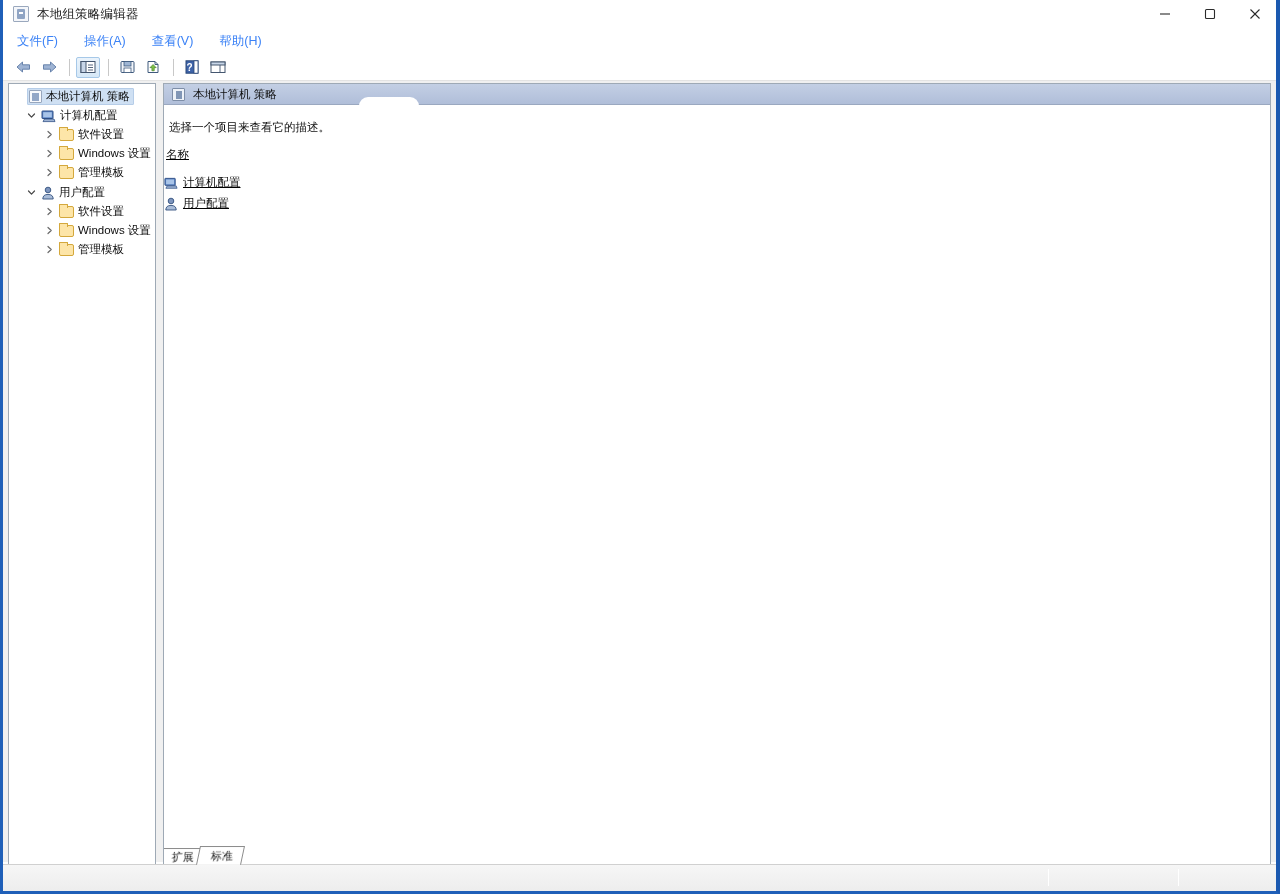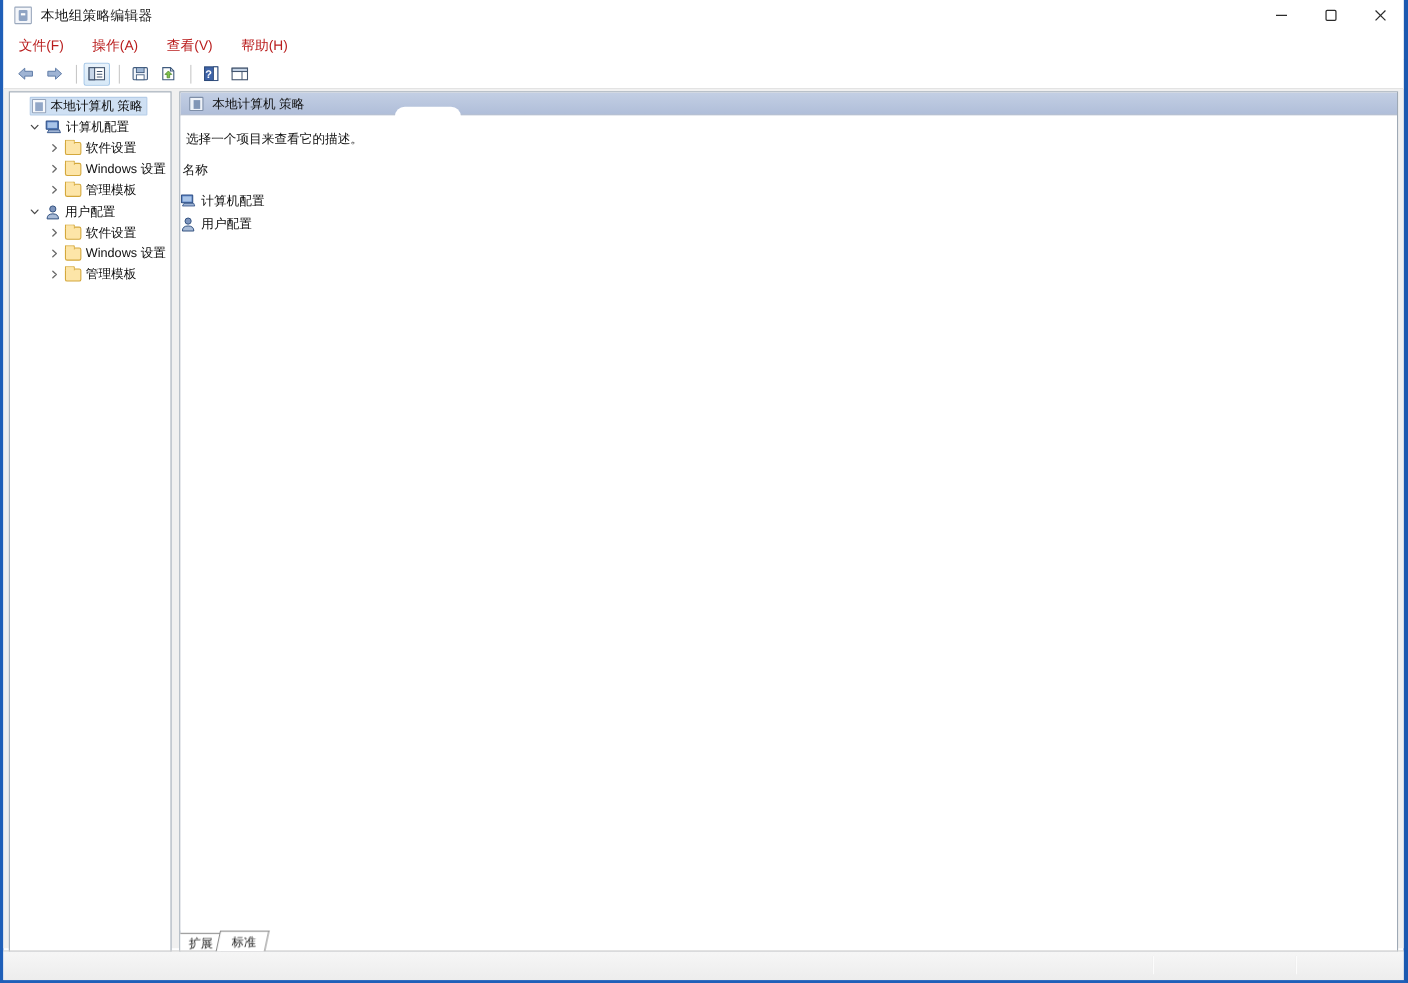--- a/index.html
+++ b/index.html
@@ -73,21 +73,21 @@
   
   .menubar {
     position: absolute; left: 0; top: 28px;
     width: 1274px; height: 26px;
     background: #ffffff;
     display: flex; align-items: center;
     padding-left: 14px;
   }
   .menu-item {
     font-size: 12.5px;
-    color: #b91c1c;
+    color: #3b82f6;
     margin-right: 26px;
     white-space: nowrap;
     filter: blur(0.35px);
   }
 
   
   .toolbar {
     position: absolute; left: 0; top: 54px;
     width: 1274px; height: 27px;
     background: #ffffff;
@@ -246,20 +246,21 @@
     width: 210px;
     padding: 14px 0 0 5px;
     font-size: 11.5px;
     color: #101010;
     line-height: 16px;
     filter: blur(0.35px);
   }
   .rp-list {
     padding-top: 12px;
     padding-left: 0px;
+    text-decoration: underline;
   }
   .rp-col-header {
     font-size: 11.5px;
     color: #101010;
     margin-bottom: 10px;
     padding-left: 2px;
     filter: blur(0.35px);
   }
   .rp-item {
     height: 21px;

